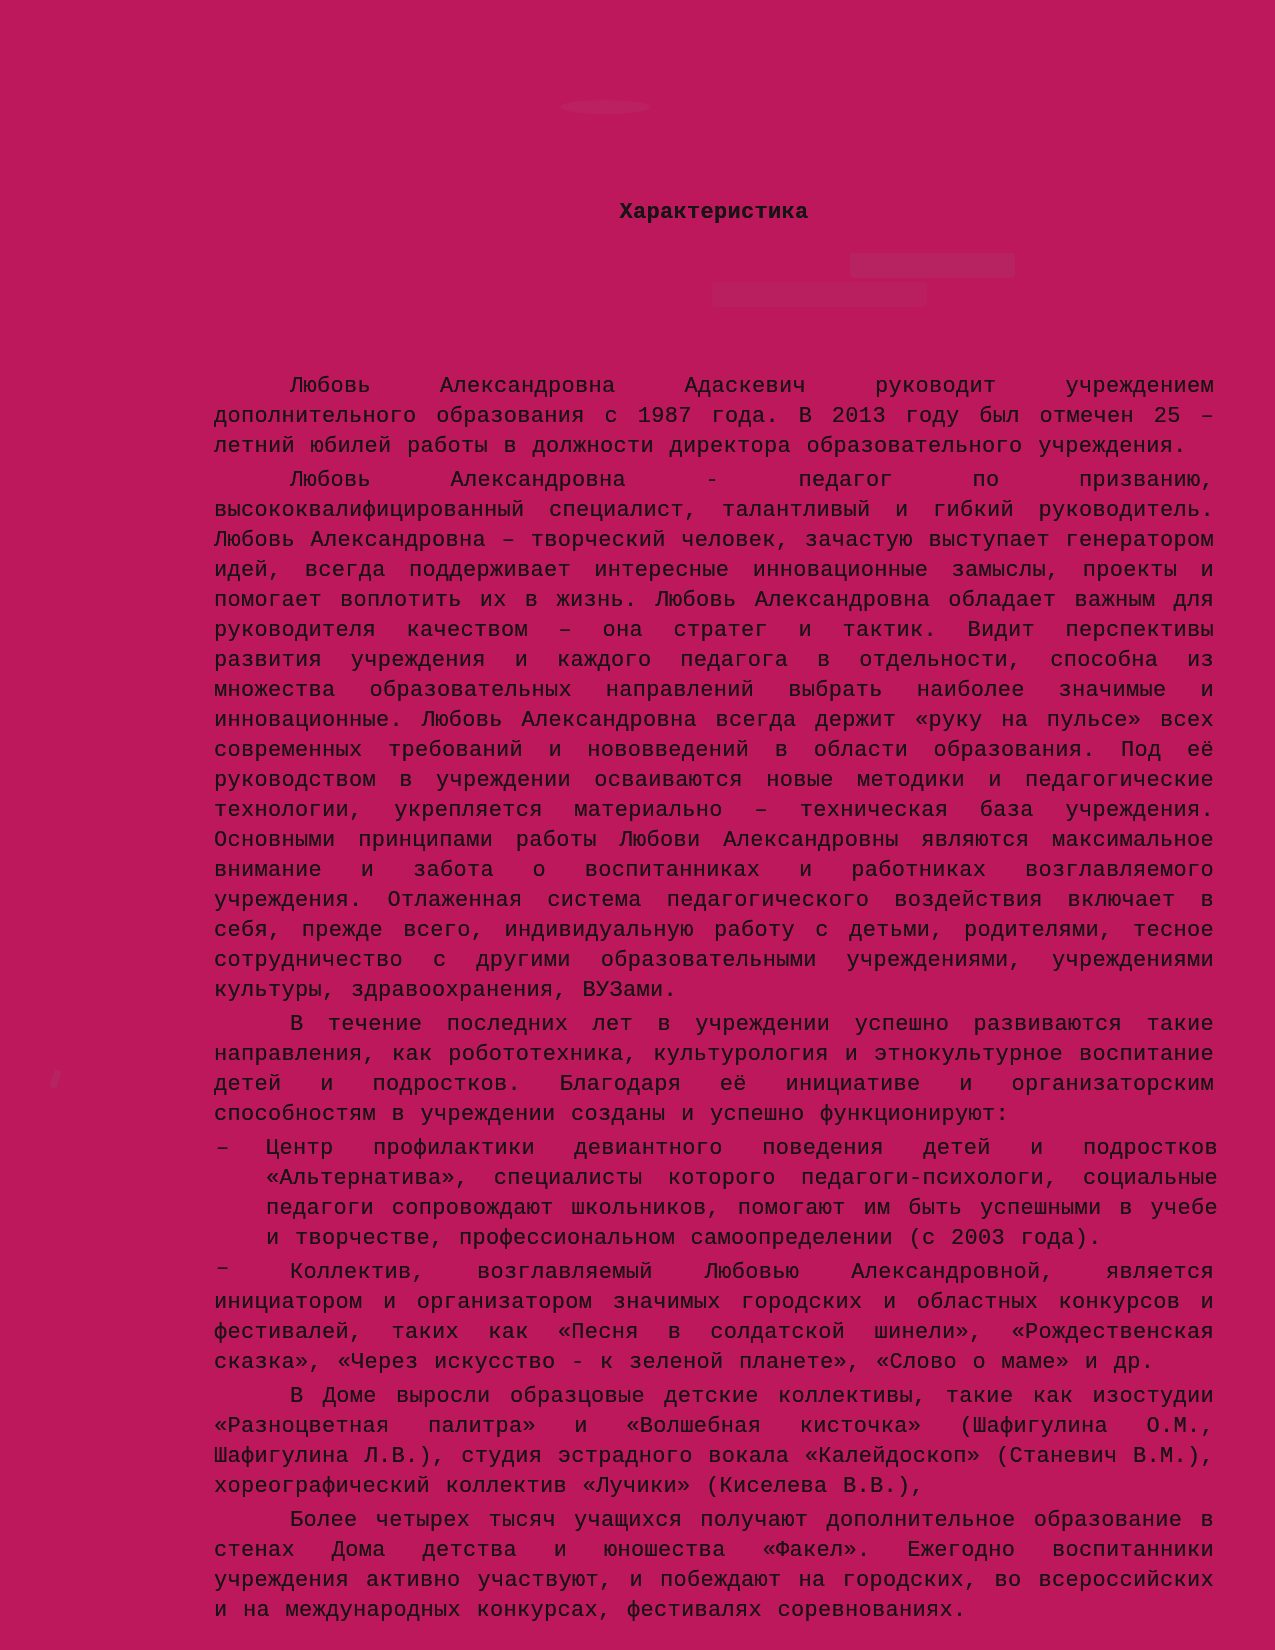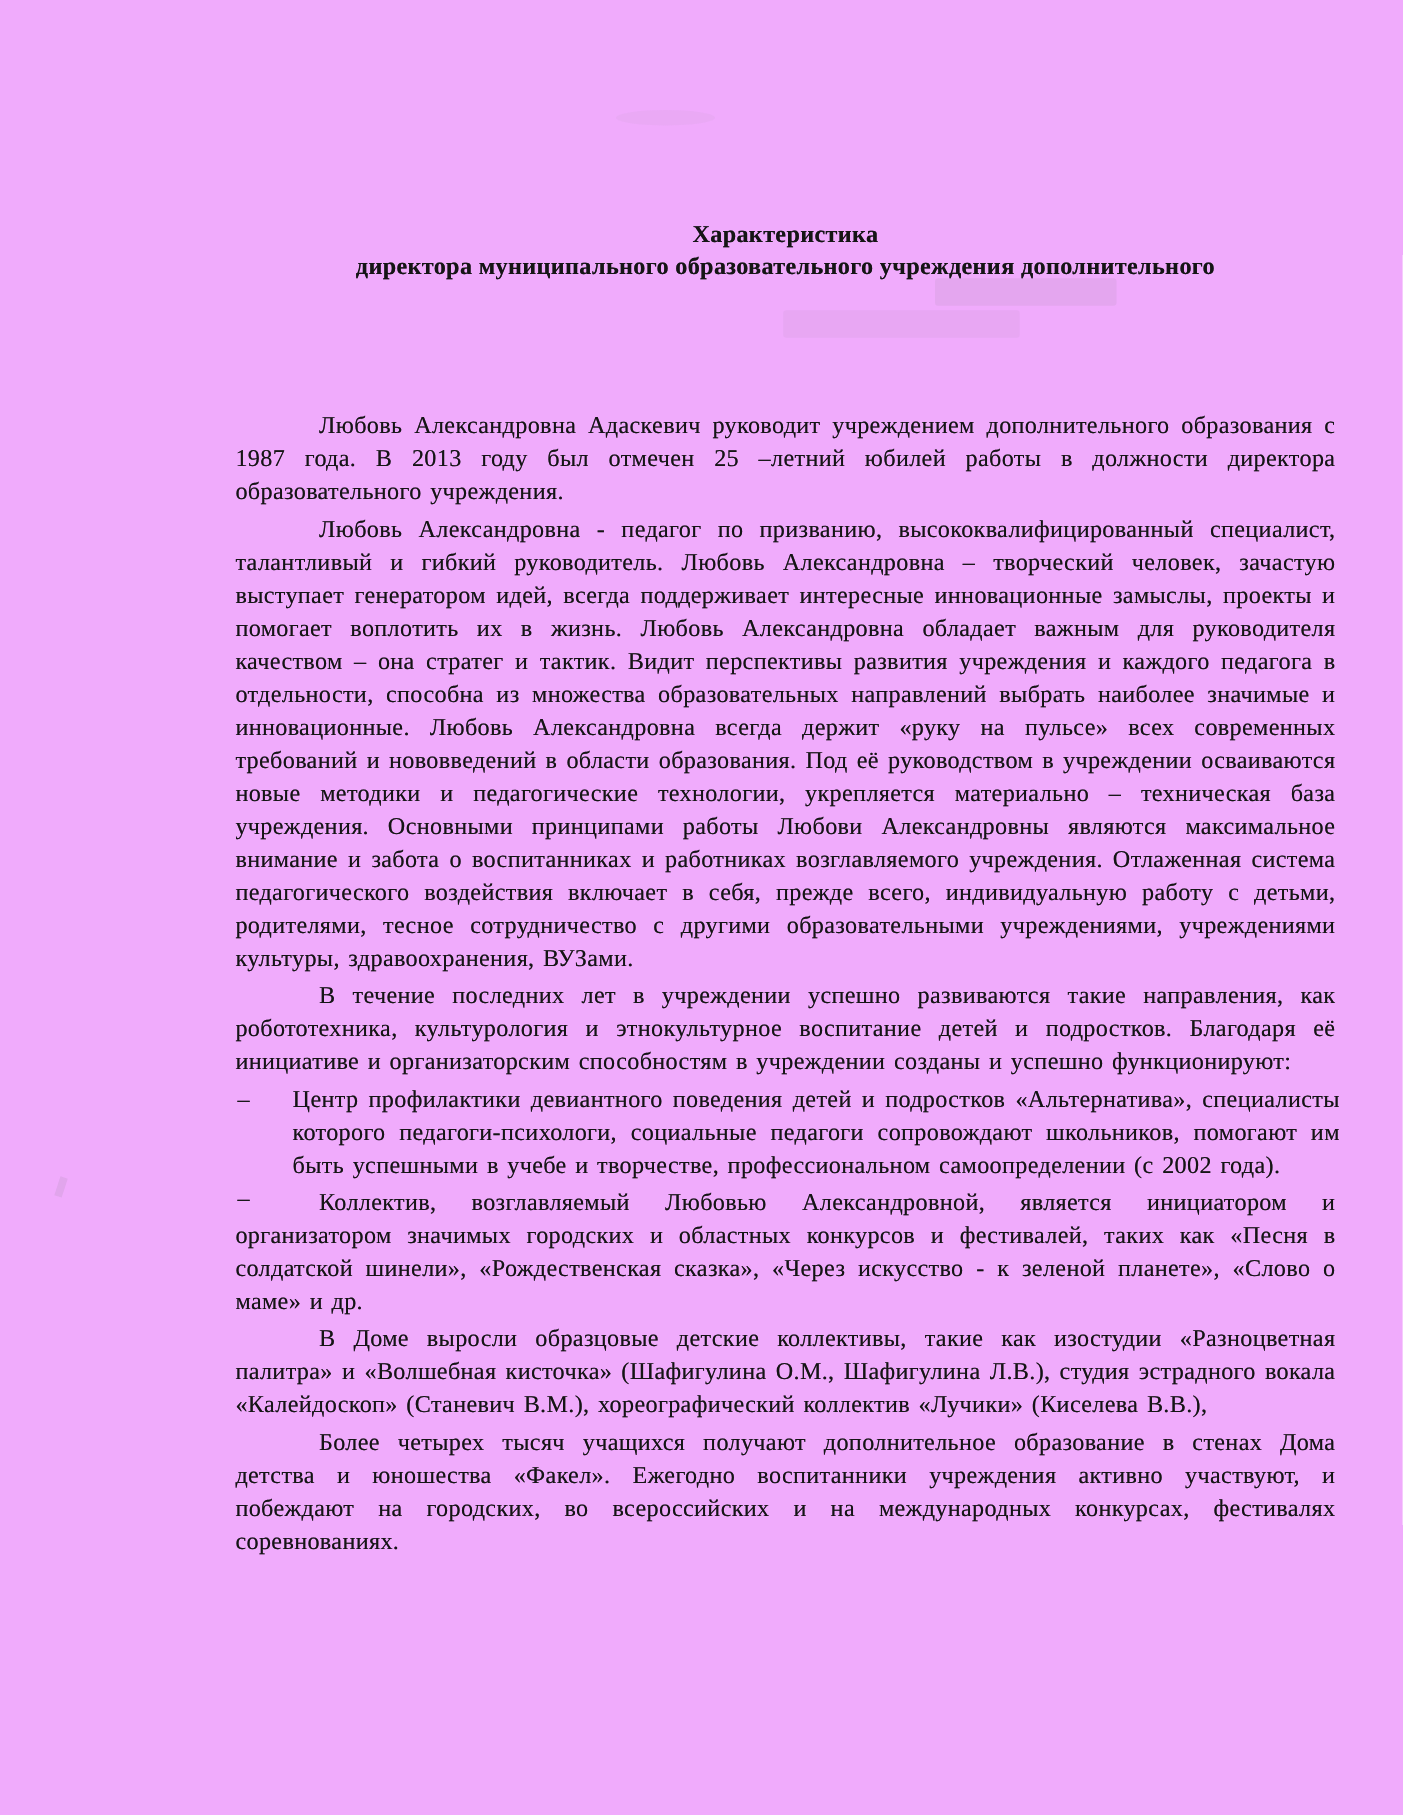--- a/index.html
+++ b/index.html
@@ -11,21 +11,22 @@
     position: relative;
     width: 1275px;
     height: 1650px;
     overflow: hidden;
     font-family: "Liberation Serif", "DejaVu Serif", serif;
     color: #151515;
   }
   .page {
     position: absolute;
     inset: 0;
-    background: #f0abfc;
+    background: #be185d;
+    font-family: Liberation Mono, monospace;
   }
   
   .artifact {
     position: absolute;
     pointer-events: none;
   }
   .smudge-a { left: 850px; top: 253px; width: 165px; height: 25px; background: rgba(130,130,130,0.10); border-radius: 3px; }
   .smudge-b { left: 712px; top: 282px; width: 215px; height: 25px; background: rgba(130,130,130,0.07); border-radius: 3px; }
   .smudge-c { left: 560px; top: 100px; width: 90px; height: 14px; background: rgba(160,160,160,0.07); border-radius: 50%; }
   .smudge-d { left: 52px; top: 1070px; width: 7px; height: 18px; background: rgba(120,120,120,0.12); transform: rotate(18deg); }
@@ -74,31 +75,30 @@
 
 <div class="page">
 
   <div class="artifact smudge-c"></div>
   <div class="artifact smudge-a"></div>
   <div class="artifact smudge-b"></div>
   <div class="artifact smudge-d"></div>
 
   <div class="title-block">
     <div class="title-line">Характеристика</div>
-    <div class="title-line">директора муниципального образовательного учреждения дополнительного</div>
   </div>
 
   <div class="body-text">
     <p class="para">Любовь Александровна Адаскевич руководит учреждением дополнительного образования с 1987 года. В 2013 году был отмечен 25 –летний юбилей работы в должности директора образовательного учреждения.</p>
     <p class="para">Любовь Александровна - педагог по призванию, высококвалифицированный специалист, талантливый и гибкий руководитель. Любовь Александровна – творческий человек, зачастую выступает генератором идей, всегда поддерживает интересные инновационные замыслы, проекты и помогает воплотить их в жизнь. Любовь Александровна обладает важным для руководителя качеством – она стратег и тактик. Видит перспективы развития учреждения и каждого педагога в отдельности, способна из множества образовательных направлений выбрать наиболее значимые и инновационные. Любовь Александровна всегда держит «руку на пульсе» всех современных требований и нововведений в области образования. Под её руководством в учреждении осваиваются новые методики и педагогические технологии, укрепляется материально – техническая база учреждения. Основными принципами работы Любови Александровны являются максимальное внимание и забота о воспитанниках и работниках возглавляемого учреждения. Отлаженная система педагогического воздействия включает в себя, прежде всего, индивидуальную работу с детьми, родителями, тесное сотрудничество с другими образовательными учреждениями, учреждениями культуры, здравоохранения, ВУЗами.</p>
     <p class="para">В течение последних лет в учреждении успешно развиваются такие направления, как робототехника, культурология и этнокультурное воспитание детей и подростков. Благодаря её инициативе и организаторским способностям в учреждении созданы и успешно функционируют:</p>
 
     <div class="list-item">
       <span class="list-marker">–</span>
-      <span class="list-text">Центр профилактики девиантного поведения детей и подростков «Альтернатива», специалисты которого педагоги-психологи, социальные педагоги сопровождают школьников, помогают им быть успешными в учебе и творчестве, профессиональном самоопределении (с 2002 года).</span>
+      <span class="list-text">Центр профилактики девиантного поведения детей и подростков «Альтернатива», специалисты которого педагоги-психологи, социальные педагоги сопровождают школьников, помогают им быть успешными в учебе и творчестве, профессиональном самоопределении (с 2003 года).</span>
     </div>
     <div class="list-item">
       <span class="list-marker">–</span>
     </div>
 
     <p class="para">Коллектив, возглавляемый Любовью Александровной, является инициатором и организатором значимых городских и областных конкурсов и фестивалей, таких как «Песня в солдатской шинели», «Рождественская сказка», «Через искусство - к зеленой планете», «Слово о маме» и др.</p>
     <p class="para">В Доме выросли образцовые детские коллективы, такие как изостудии «Разноцветная палитра» и «Волшебная кисточка» (Шафигулина О.М., Шафигулина Л.В.), студия эстрадного вокала «Калейдоскоп» (Станевич В.М.), хореографический коллектив «Лучики» (Киселева В.В.),</p>
     <p class="para">Более четырех тысяч учащихся получают дополнительное образование в стенах Дома детства и юношества «Факел». Ежегодно воспитанники учреждения активно участвуют, и побеждают на городских, во всероссийских и на международных конкурсах, фестивалях соревнованиях.</p>
   </div>
 

